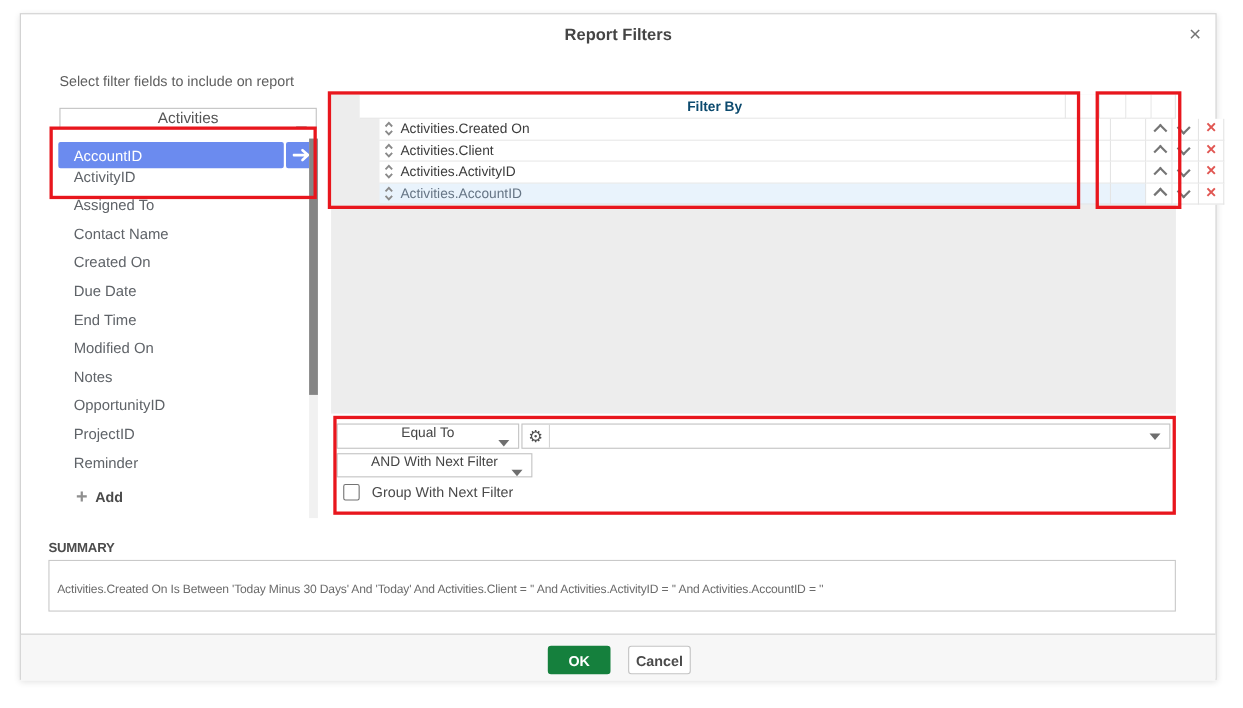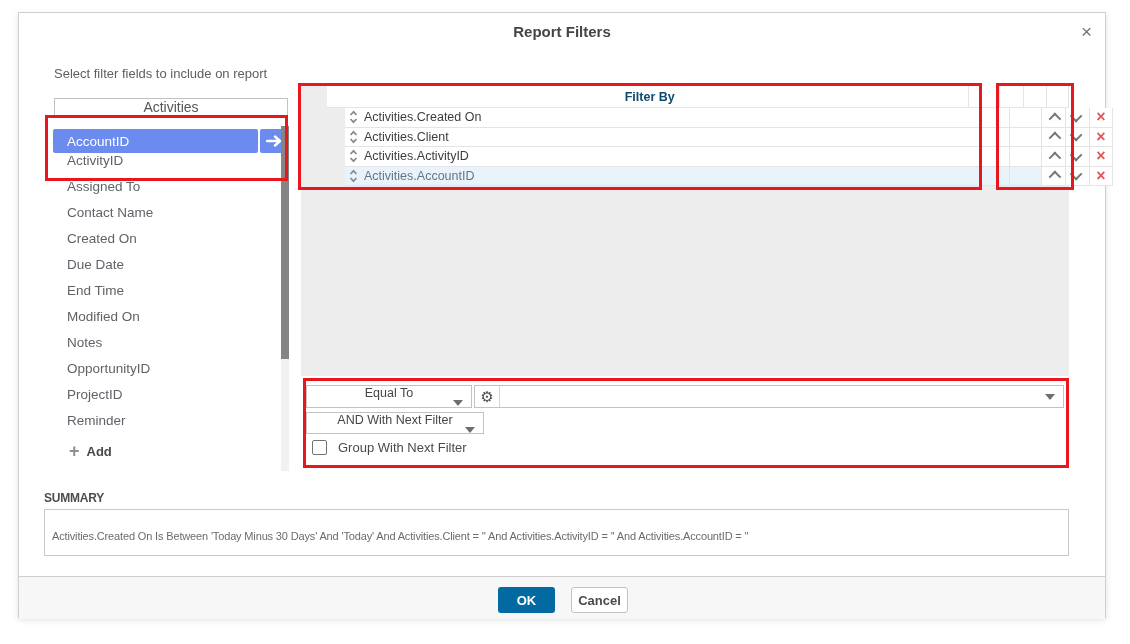--- a/index.html
+++ b/index.html
@@ -70,21 +70,21 @@
   .summary-label{position:absolute;left:25px;top:478px;font-size:12px;font-weight:bold;
                  color:#4c4c4c;letter-spacing:-0.2px;}
   .summary-box{position:absolute;left:25px;top:496px;width:1025px;height:47px;border:1px solid #c9c9c9;
                background:#fff;box-sizing:border-box;padding:19px 7px;font-size:11px;color:#6b6b6b;
                letter-spacing:-0.15px;line-height:14px;}
   
   .footer{position:absolute;left:0;top:563px;width:100%;height:43px;background:#f7f7f7;
           border-top:1px solid #cfcfcf;box-sizing:border-box;}
   .btn{position:absolute;top:10px;height:26px;width:57px;border-radius:3px;font-size:13px;font-weight:bold;
        display:flex;align-items:center;justify-content:center;cursor:pointer;box-sizing:border-box;}
-  .btn-ok{left:479px;background:#0369a1;color:#fff;}
+  .btn-ok{left:479px;background:#15803d;color:#fff;}
   .btn-cancel{left:552px;background:#fff;border:1px solid #c3c3c3;color:#4a4a4a;}
   
   .anno{position:absolute;border:3px solid #e8161d;box-sizing:border-box;z-index:10;pointer-events:none;}
   .anno1{left:26px;top:102px;width:243px;height:66px;}
   .anno2{left:279px;top:70px;width:684px;height:107px;}
   .anno3{left:977px;top:70px;width:78px;height:107px;}
   .anno4{left:284px;top:365px;width:766px;height:90px;}
 </style>
 </head>
 <body>

